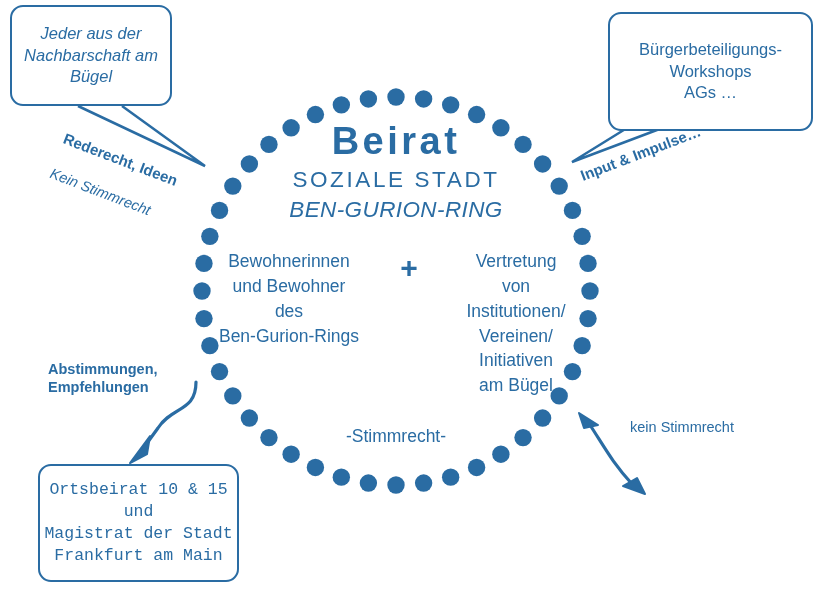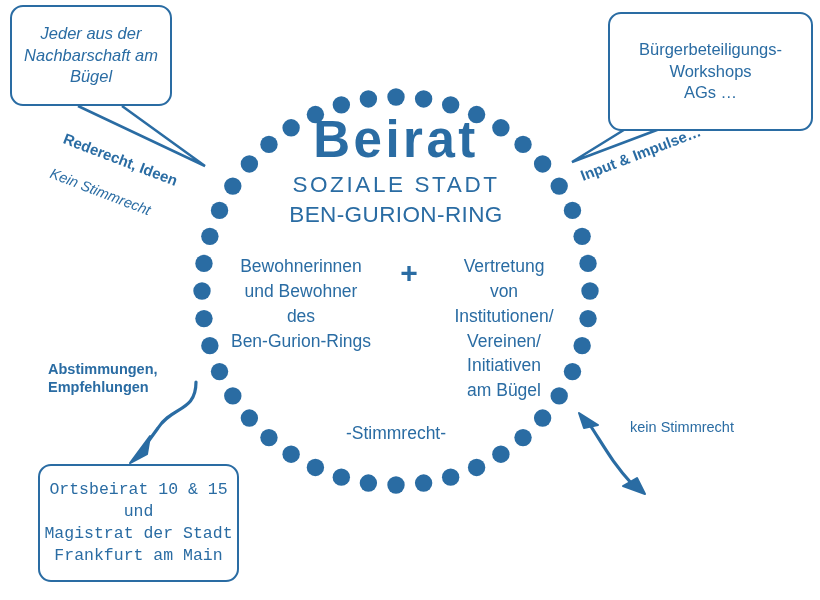--- a/index.html
+++ b/index.html
@@ -48,64 +48,65 @@
     position: absolute;
     left: 196px;
     top: 100px;
     width: 400px;
     height: 390px;
     z-index: 5;
     color: #2a6ca3;
     text-align: center;
   }
   .title-main {
-    font-size: 51px;
+    font-size: 38px;
     font-weight: bold;
     letter-spacing: 3.5px;
-    margin-top: 14px;
+    margin-top: 22px;
     line-height: 1;
     color: #2a6ca3;
   }
   .title-sub1 {
     font-size: 22.5px;
     letter-spacing: 2.6px;
     margin-top: 9px;
     line-height: 1;
   }
   .title-sub2 {
     font-size: 22.5px;
     letter-spacing: 0.4px;
     margin-top: 7px;
     line-height: 1;
+    font-style: italic;
   }
   .members {
     display: flex;
     justify-content: center;
     align-items: flex-start;
     margin-top: 28px;
-    gap: 0px;
+    gap: 12px;
   }
   .col-left, .col-right {
     font-size: 17.5px;
     line-height: 1.42;
     white-space: pre-line;
   }
   .col-left  { width: 176px; text-align: center; }
   .col-right { width: 150px; text-align: center; }
   .plus {
     font-size: 30px;
     font-weight: bold;
     width: 40px;
     text-align: center;
     line-height: 1;
     padding-top: 4px;
   }
   .stimmrecht {
     font-size: 17.5px;
-    margin-top: 20px;
+    margin-top: 28px;
     text-align: center;
   }
 
   .edge-label {
     position: absolute;
     color: #2a6ca3;
     z-index: 7;
     line-height: 1.25;
     white-space: pre-line;
   }

